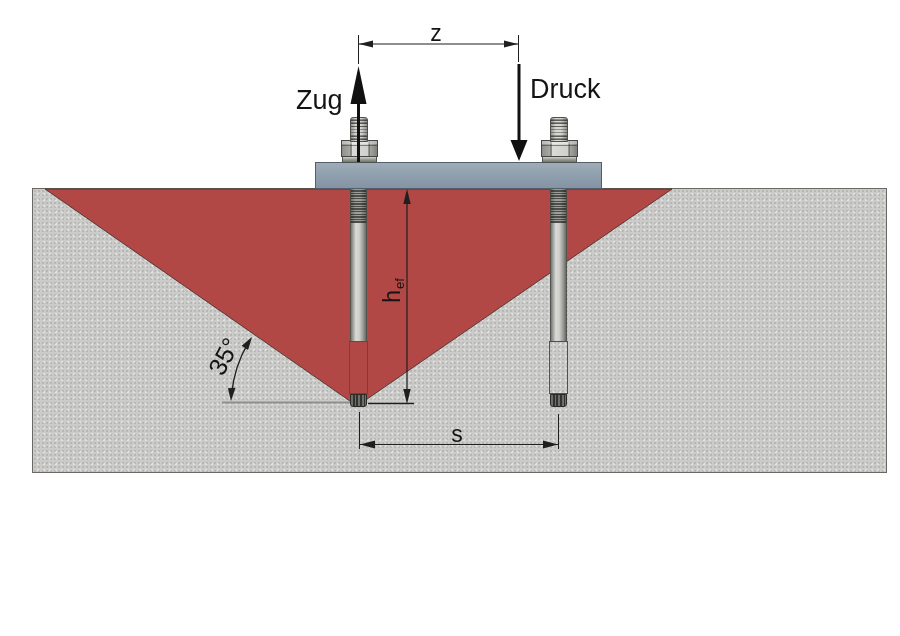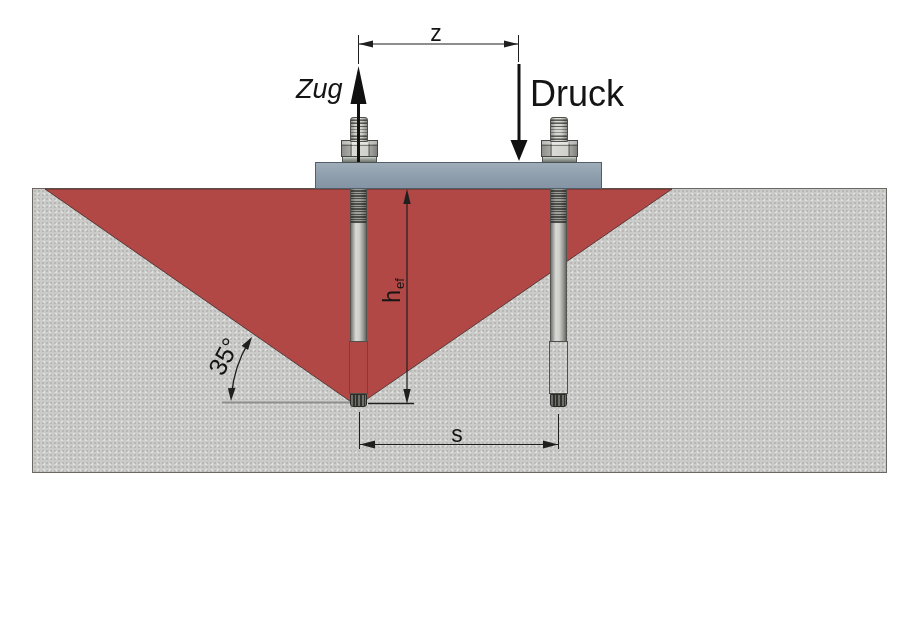--- a/index.html
+++ b/index.html
@@ -66,22 +66,22 @@
     background-blend-mode:normal;
     border:1px solid #50504c;box-sizing:border-box;
   }
   .tip{
     width:17px;height:13px;top:394px;
     background:repeating-linear-gradient(90deg,#6e6e6a 0 1.8px,#32322e 1.8px 3.6px);
     border:1px solid #2b2b27;border-radius:0 0 3px 3px;box-sizing:border-box;
   }
   
   .lbl{position:absolute;font-weight:400;line-height:1;white-space:nowrap;color:#141414;}
-  .lbl-zug{left:296px;top:76px;font-size:27px;font-style:italic;}
-  .lbl-druck{left:530px;top:76px;font-size:36px;}
+  .lbl-zug{left:296px;top:87px;font-size:27px;}
+  .lbl-druck{left:530px;top:76px;font-size:27px;}
   .lbl-z{left:412px;top:22px;width:48px;font-size:23px;text-align:center;}
   .lbl-s{left:433px;top:423px;width:48px;font-size:23px;text-align:center;}
   .lbl-angle{left:193px;top:344px;width:62px;font-size:25px;text-align:center;
              transform:rotate(-62deg);transform-origin:center;}
   .lbl-hef{left:368px;top:278px;width:52px;height:26px;
            transform:rotate(-90deg);transform-origin:center;
            display:flex;align-items:baseline;justify-content:center;}
   .lbl-hef .main{font-size:23px;}
   .lbl-hef .sub{font-size:13px;position:relative;top:4px;left:1px;}
 </style>

